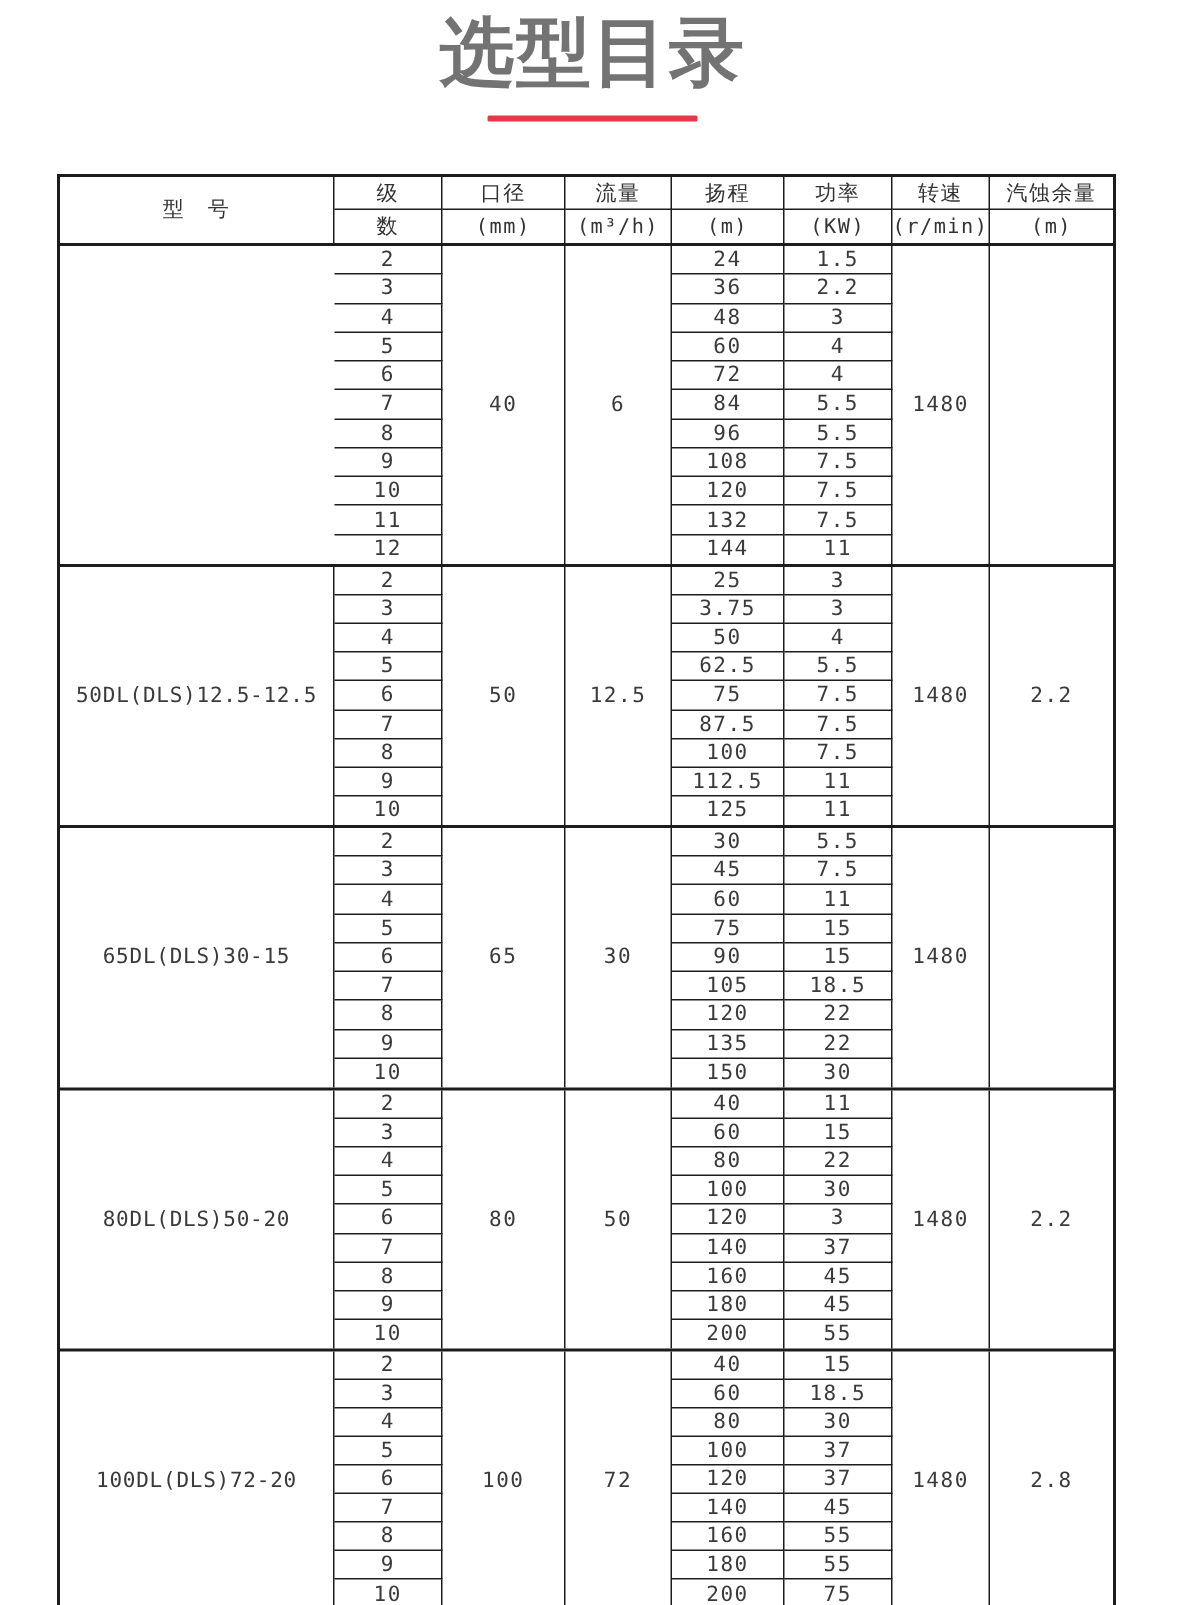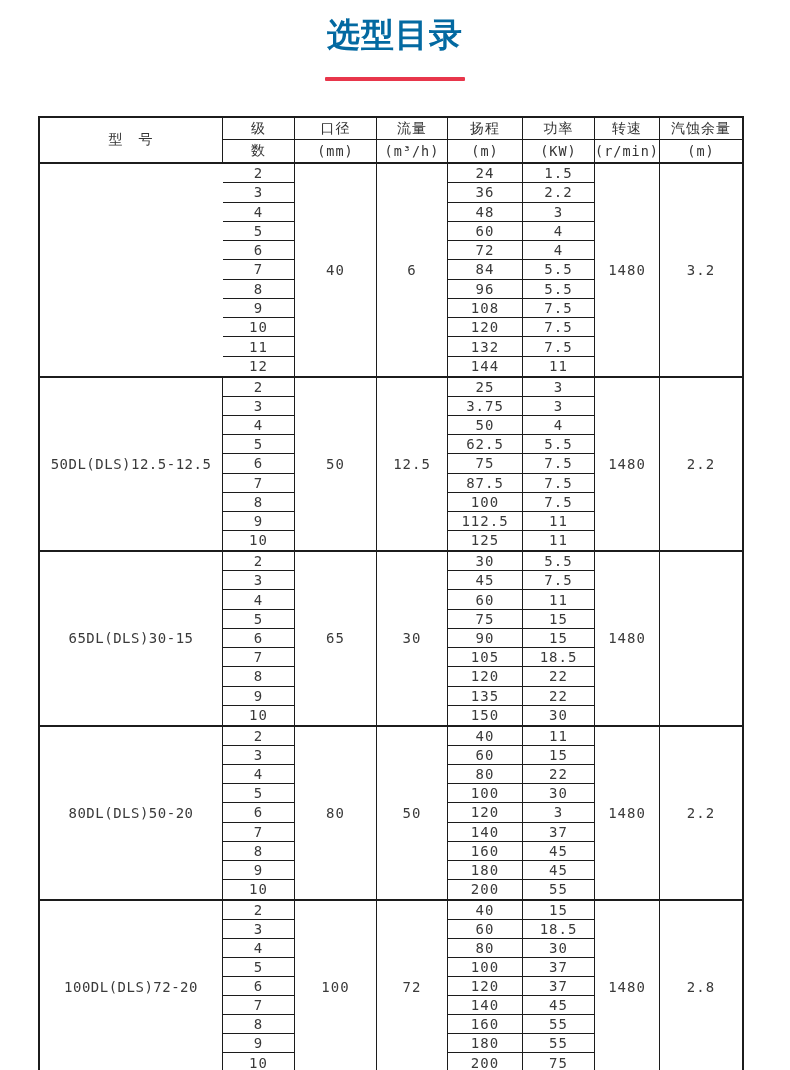--- a/index.html
+++ b/index.html
@@ -7,23 +7,23 @@
     width: 790px; height: 1070px;
     overflow: hidden;
     background: #ffffff;
     font-family: "DejaVu Sans", "Liberation Sans", sans-serif;
   }
   .page { position: relative; width: 790px; height: 1070px; }
 
   .title {
     margin: 8px 0 0 0;
     text-align: center;
-    font-size: 33px;
+    font-size: 50px;
     font-weight: 900;
-    color: #0369a1;
+    color: #737373;
     letter-spacing: 1px;
     line-height: 54px;
     font-family: "DejaVu Sans", "Liberation Sans", sans-serif;
   }
   .divider {
     width: 140px; height: 4px;
     margin: 15px auto 0 auto;
     background: #e8364b;
     border-radius: 1px;
   }
@@ -130,21 +130,20 @@
           <div class="cell num vline hline" style="grid-area: 7 / 6;">5.5</div>
           <div class="cell num vline hline" style="grid-area: 8 / 5;">108</div>
           <div class="cell num vline hline" style="grid-area: 8 / 6;">7.5</div>
           <div class="cell num vline hline" style="grid-area: 9 / 5;">120</div>
           <div class="cell num vline hline" style="grid-area: 9 / 6;">7.5</div>
           <div class="cell num vline hline" style="grid-area: 10 / 5;">132</div>
           <div class="cell num vline hline" style="grid-area: 10 / 6;">7.5</div>
           <div class="cell num vline" style="grid-area: 11 / 5;">144</div>
           <div class="cell num vline" style="grid-area: 11 / 6;">11</div>
           <div class="cell merged vline" style="grid-area: 1 / 7 / -1;">1480</div>
-          <div class="cell merged" style="grid-area: 1 / 8 / -1;">3.2</div>
         </div>
         <div class="section grid8" style="height: 172px; grid-template-rows: repeat(9, 1fr);">
           <div class="cell model vline" style="grid-area: 1 / 1 / -1;">50DL(DLS)12.5-12.5</div>
           <div class="cell stage vline hline" style="grid-area: 1 / 2;">2</div>
           <div class="cell stage vline hline" style="grid-area: 2 / 2;">3</div>
           <div class="cell stage vline hline" style="grid-area: 3 / 2;">4</div>
           <div class="cell stage vline hline" style="grid-area: 4 / 2;">5</div>
           <div class="cell stage vline hline" style="grid-area: 5 / 2;">6</div>
           <div class="cell stage vline hline" style="grid-area: 6 / 2;">7</div>
           <div class="cell stage vline hline" style="grid-area: 7 / 2;">8</div>

